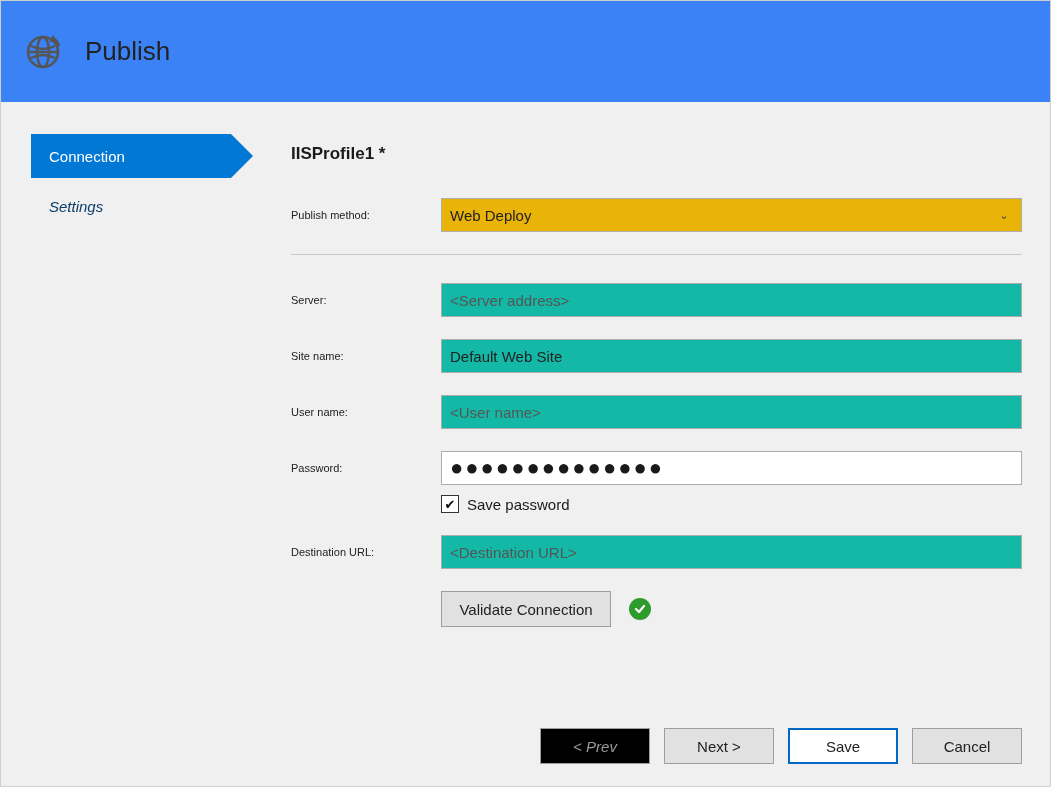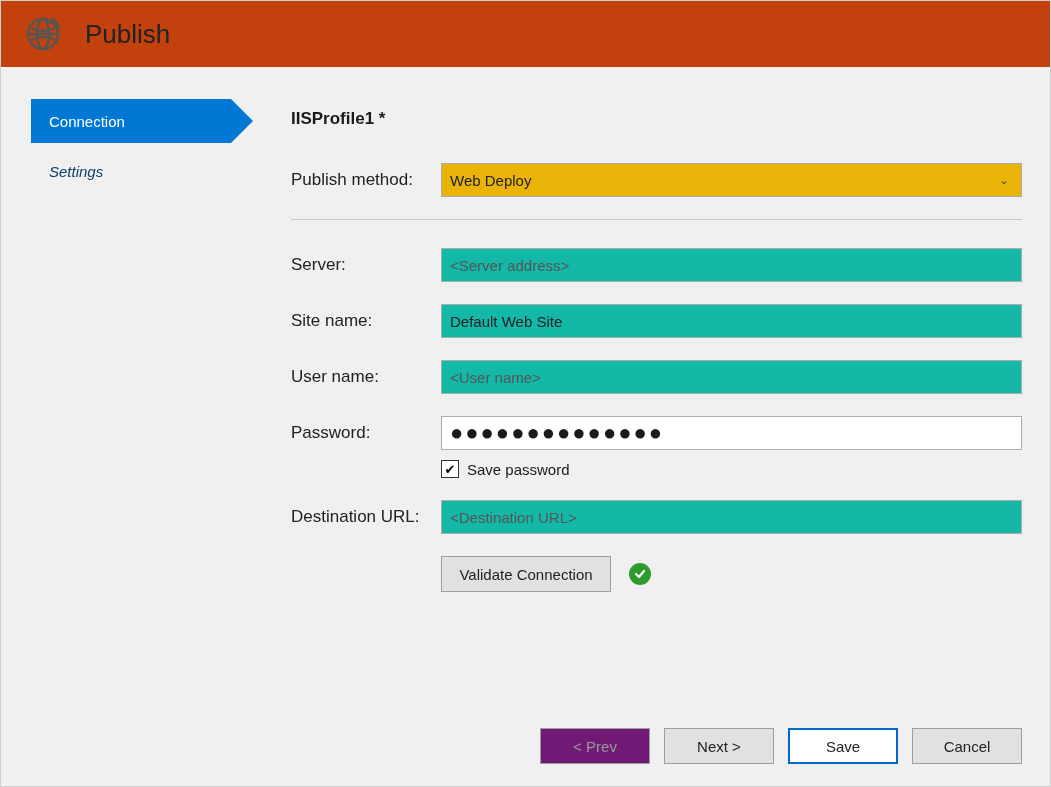--- a/index.html
+++ b/index.html
@@ -15,26 +15,26 @@
   }
   .window {
     width: 1051px;
     height: 787px;
     border: 1px solid #cfcfcf;
     display: flex;
     flex-direction: column;
     background: #fafafa;
   }
   .titlebar {
-    background: #c2410c;
+    background: #3b82f6;
     display: flex;
     align-items: center;
     padding: 12px 22px 12px 22px;
     gap: 22px;
-    height: 66px;
+    height: 101px;
   }
   .title-icon svg { display: block; }
   .titlebar h1 {
     font-size: 26px;
     font-weight: 400;
     margin: 0;
     color: #222;
   }
   .body {
     flex: 1;
@@ -94,21 +94,21 @@
     font-weight: 700;
     margin: 10px 0 34px 0;
   }
   .form-row {
     display: flex;
     align-items: center;
     margin-bottom: 22px;
   }
   .form-row .lbl {
     width: 150px;
-    font-size: 17px;
+    font-size: 11px;
     color: #222;
   }
   .form-row .field {
     flex: 1;
   }
   .select, .text-input {
     width: 100%;
     height: 34px;
     border: 1px solid #adadad;
     background: #14b8a6;
@@ -167,21 +167,21 @@
     height: 36px;
     min-width: 110px;
     border: 1px solid #9e9e9e;
     background: #e1e1e1;
     font-family: inherit;
     font-size: 15px;
     color: #222;
     cursor: pointer;
     padding: 0 16px;
   }
-  .btn:disabled { color: #9a9a9a; background: #701a75; cursor: default; }
+  .btn:disabled { color: #9a9a9a; background: #000000; cursor: default; font-style: italic; }
   .btn.primary { border: 2px solid #0068c6; background: #fff; }
   .success-badge {
     width: 22px; height: 22px; border-radius: 50%;
     background: #2d9c2d; display: flex; align-items: center; justify-content: center;
   }
   .success-badge svg { display: block; }
 
   .footer {
     display: flex;
     justify-content: flex-end;

